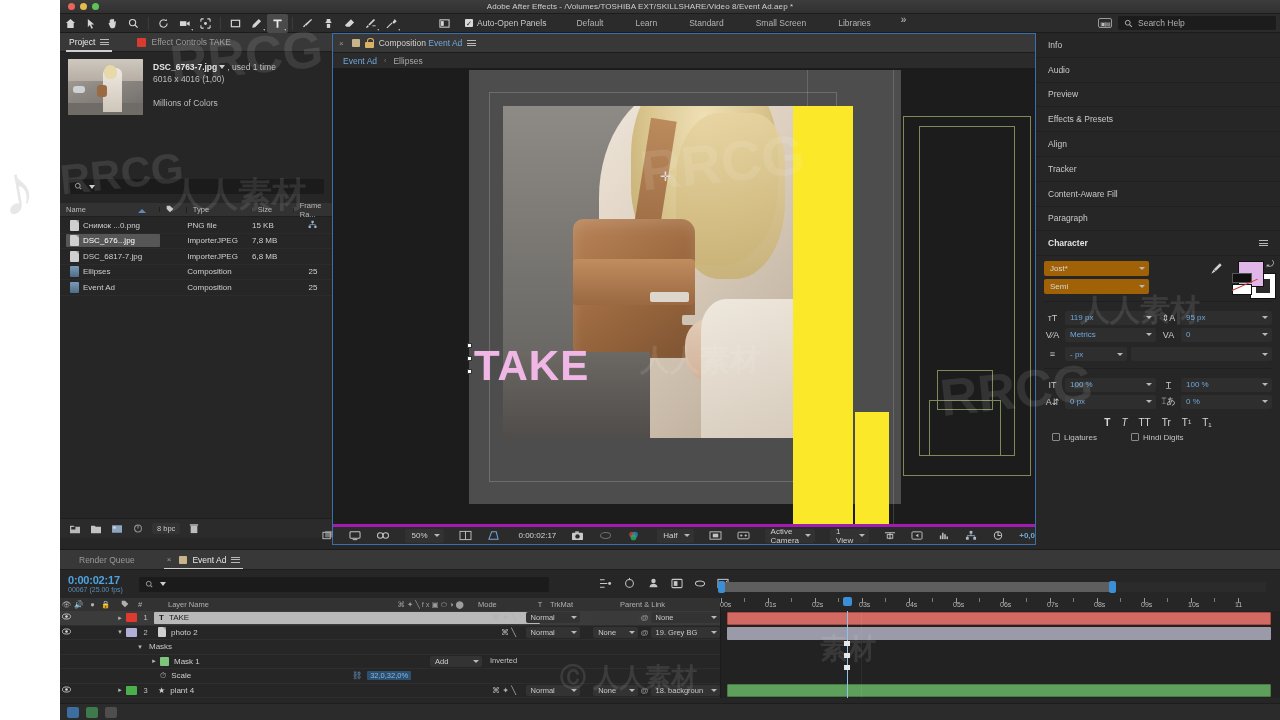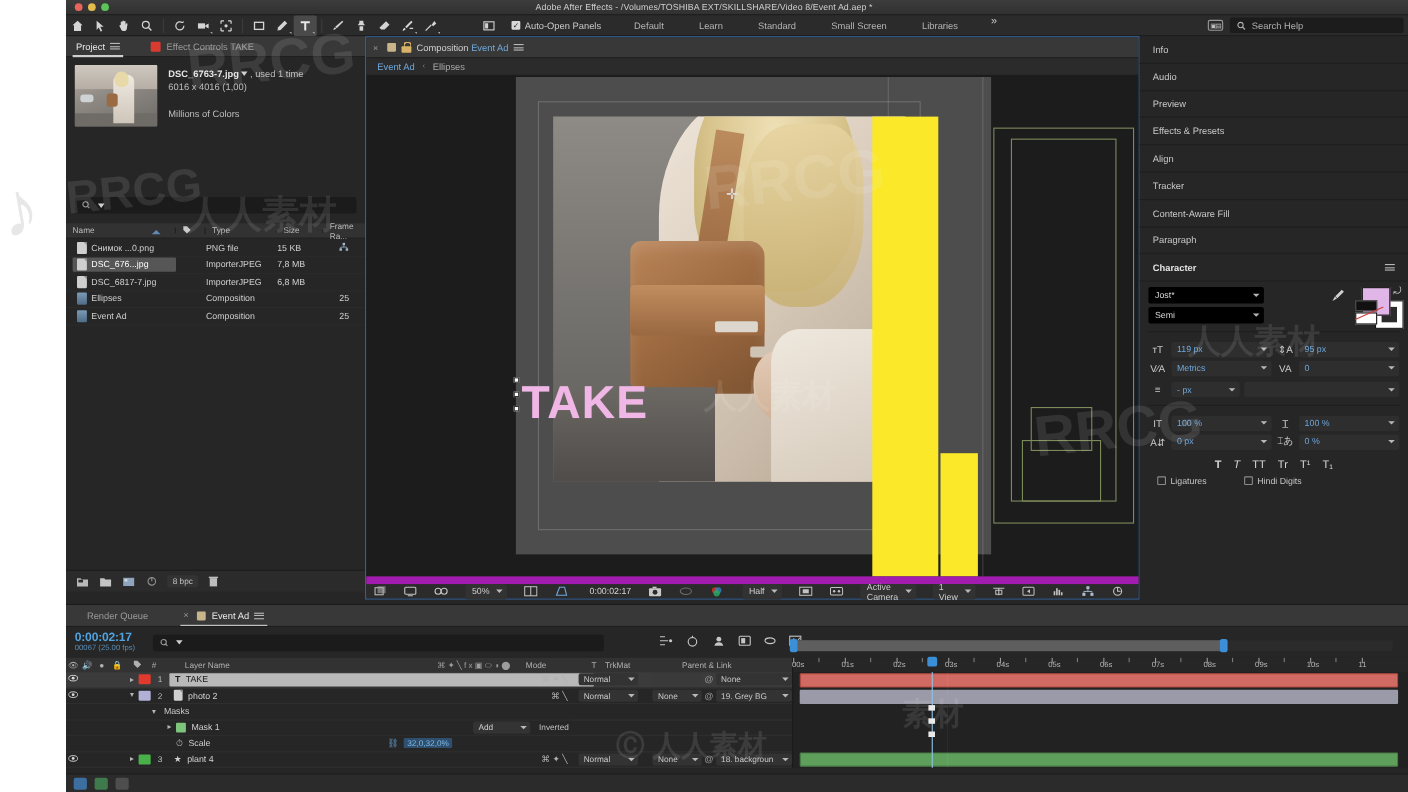--- a/index.html
+++ b/index.html
@@ -250,44 +250,44 @@
   .yellow-bar2 { position:absolute; left:856px; top:36px; width:30px; height:488px; background:#fbe829; }
   .frame-line { position:absolute; border:1px solid rgba(255,255,255,.18); }
   .green-wire { position:absolute; border:1px solid #7d8a5a; }
   .guide-v { position:absolute; width:1px; background:rgba(255,255,255,.15); }
 
   .sel-handle { position:absolute; width:5px;height:5px;background:#fff;border:1px solid #333;}
   .cross { position:absolute; color:#ddd; font-size:13px; line-height:1;}
 
   .comp-bottombar {
     position:absolute; left:0; bottom:0; width:702px; height:20px;
-    background:#2b2b2b; border-top:7px solid #a21caf;
+    background:#2b2b2b; border-top:3px solid #a21caf;
     display:flex; align-items:center; gap:15px; padding-left:7px;
-    font-size:8px; color:#c4c4c4;
+    font-size:8px; color:#c4c4c4;justify-content:flex-end;
   }
   .cbb-sel {
     display:flex; align-items:center; gap:6px; background:#323232; border-radius:2px;
     padding:1px 4px 1px 6px; height:14px; font-size:8px; color:#cfcfcf;
   }
   .chev { width:0;height:0;border-left:3px solid transparent;border-right:3px solid transparent;border-top:3.5px solid #b8b8b8;}
   .micon { width:14px;height:13px;display:flex;align-items:center;justify-content:center;color:#c6c6c6;}
   .blue-val { color:#6fa8dc; font-size:8px;font-weight:bold; }
 
   
   #rightcol { left: 1036px; top: 33px; width: 244px; height: 512px; background:#262626; }
   .rp-row {
     height: 24.8px; display:flex; align-items:center; justify-content:space-between;
     padding: 0 12px; font-size: 8.5px; color:#c9c9c9;
     border-bottom: 1px solid #1f1f1f;
   }
   .rp-row.bold { color:#e2e2e2; font-weight:bold; }
   .char-body { padding: 5px 8px 0 8px; }
   .char-fontrow { display:flex; align-items:center; gap:6px; margin-bottom:3px; }
   .font-select {
-    width:105px; height:15px; background:#000000; border-radius:2px;
+    width:105px; height:15px; background:#a16207; border-radius:2px;
     display:flex; align-items:center; justify-content:space-between;
     padding:0 4px 0 6px; font-size:8px; color:#d6d6d6;
   }
   .eyedrop { width:16px; height:15px; display:flex;align-items:center;justify-content:center;color:#d0d0d0;}
   .color-stack { position:relative; width:40px; height:34px; }
   .col-fill { position:absolute; left:6px; top:0; width:26px; height:26px; background:#e0b6e8; border:1px solid #111; }
   .col-stroke { position:absolute; left:18px; top:12px; width:26px; height:26px; background:#fff; border:1px solid #111; }
   .col-stroke::after {
     content:""; position:absolute; left:5px; top:5px; right:5px; bottom:5px; background:#2b2b2b;
   }
@@ -1208,21 +1208,21 @@
         <span style="width:74px"></span>
         <span class="lr-tri">▾</span>
         <span style="padding-left:3px;color:#c8c8c8">Masks</span>
       </div>
 
       <div class="lrow">
         <span style="width:88px"></span>
         <span class="lr-tri">▸</span>
         <span class="lr-color" style="background:#7fc47c;width:9px;height:9px"></span>
         <span style="padding-left:5px;color:#cfcfcf" ind="">Mask 1</span>
-        <span style="position:absolute;left:370px;display:flex;align-items:center;gap:8px">
+        <span style="position:absolute;left:370px;display:flex;gap:8px">
           <span class="mdd" style="width:52px">
             <span>Add</span>
               <span class="chev"></span>
           </span>
           <span style="color:#c2c2c2;font-size:7.5px">Inverted</span>
         </span>
       </div>
 
       <div class="lrow">
         <span style="width:100px"></span>

